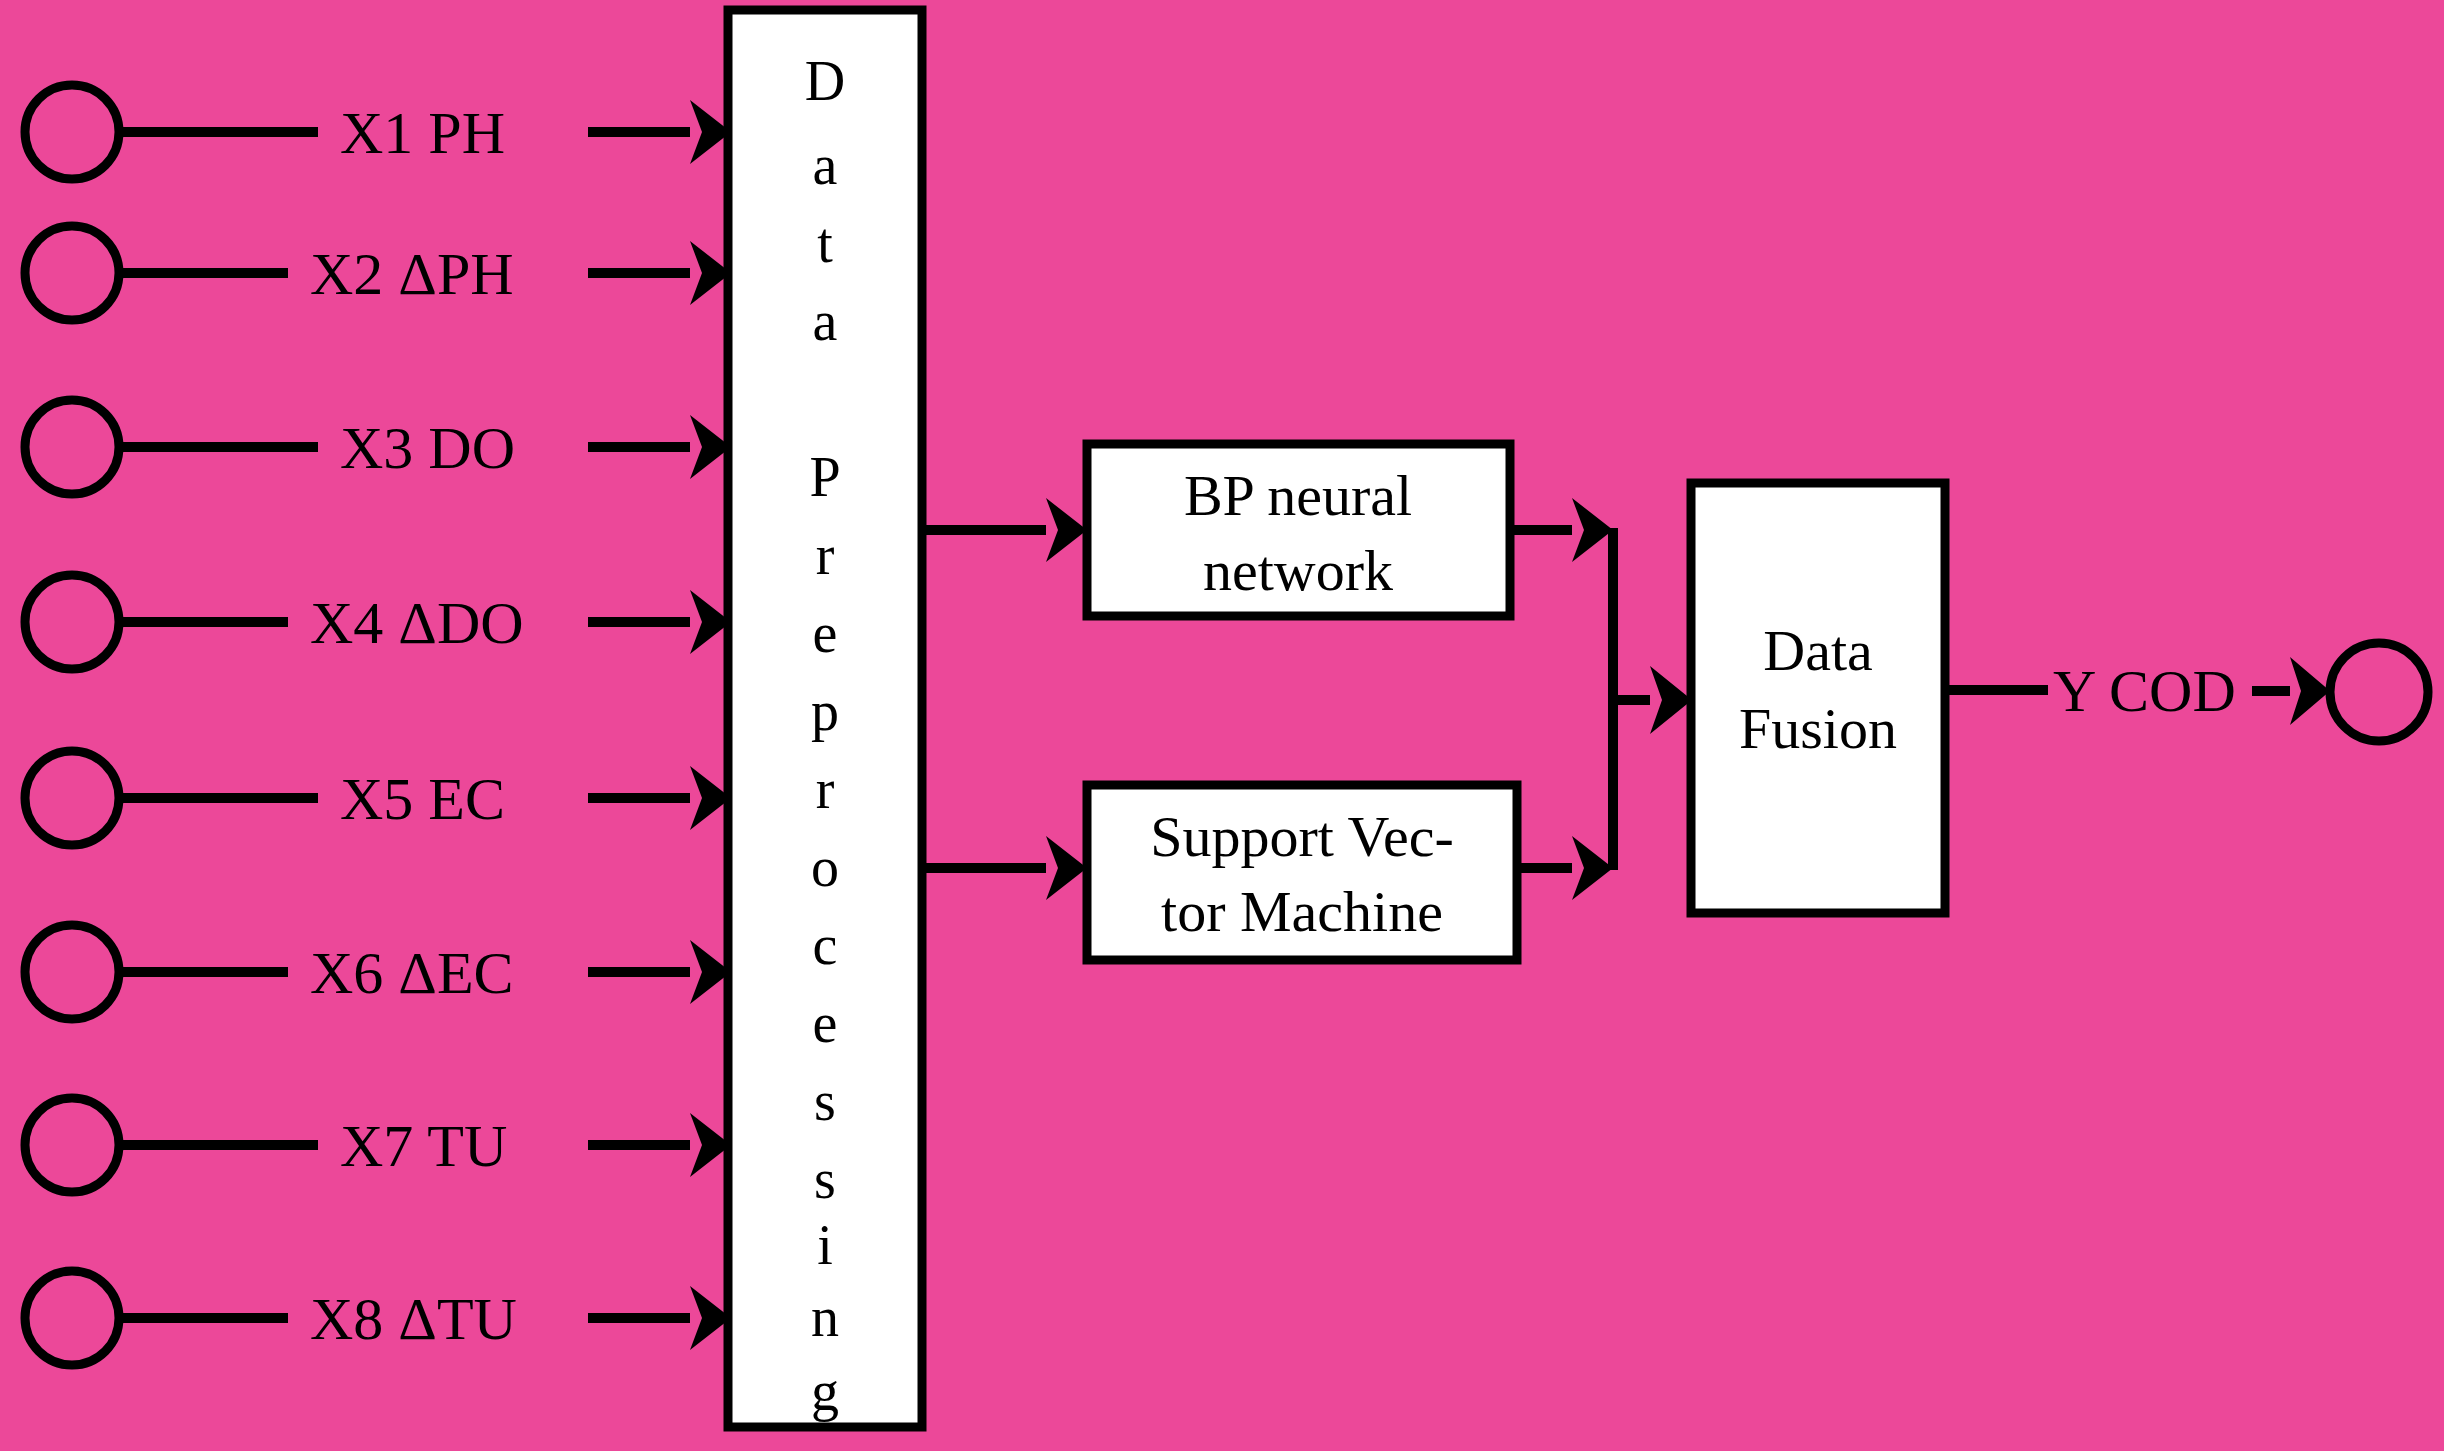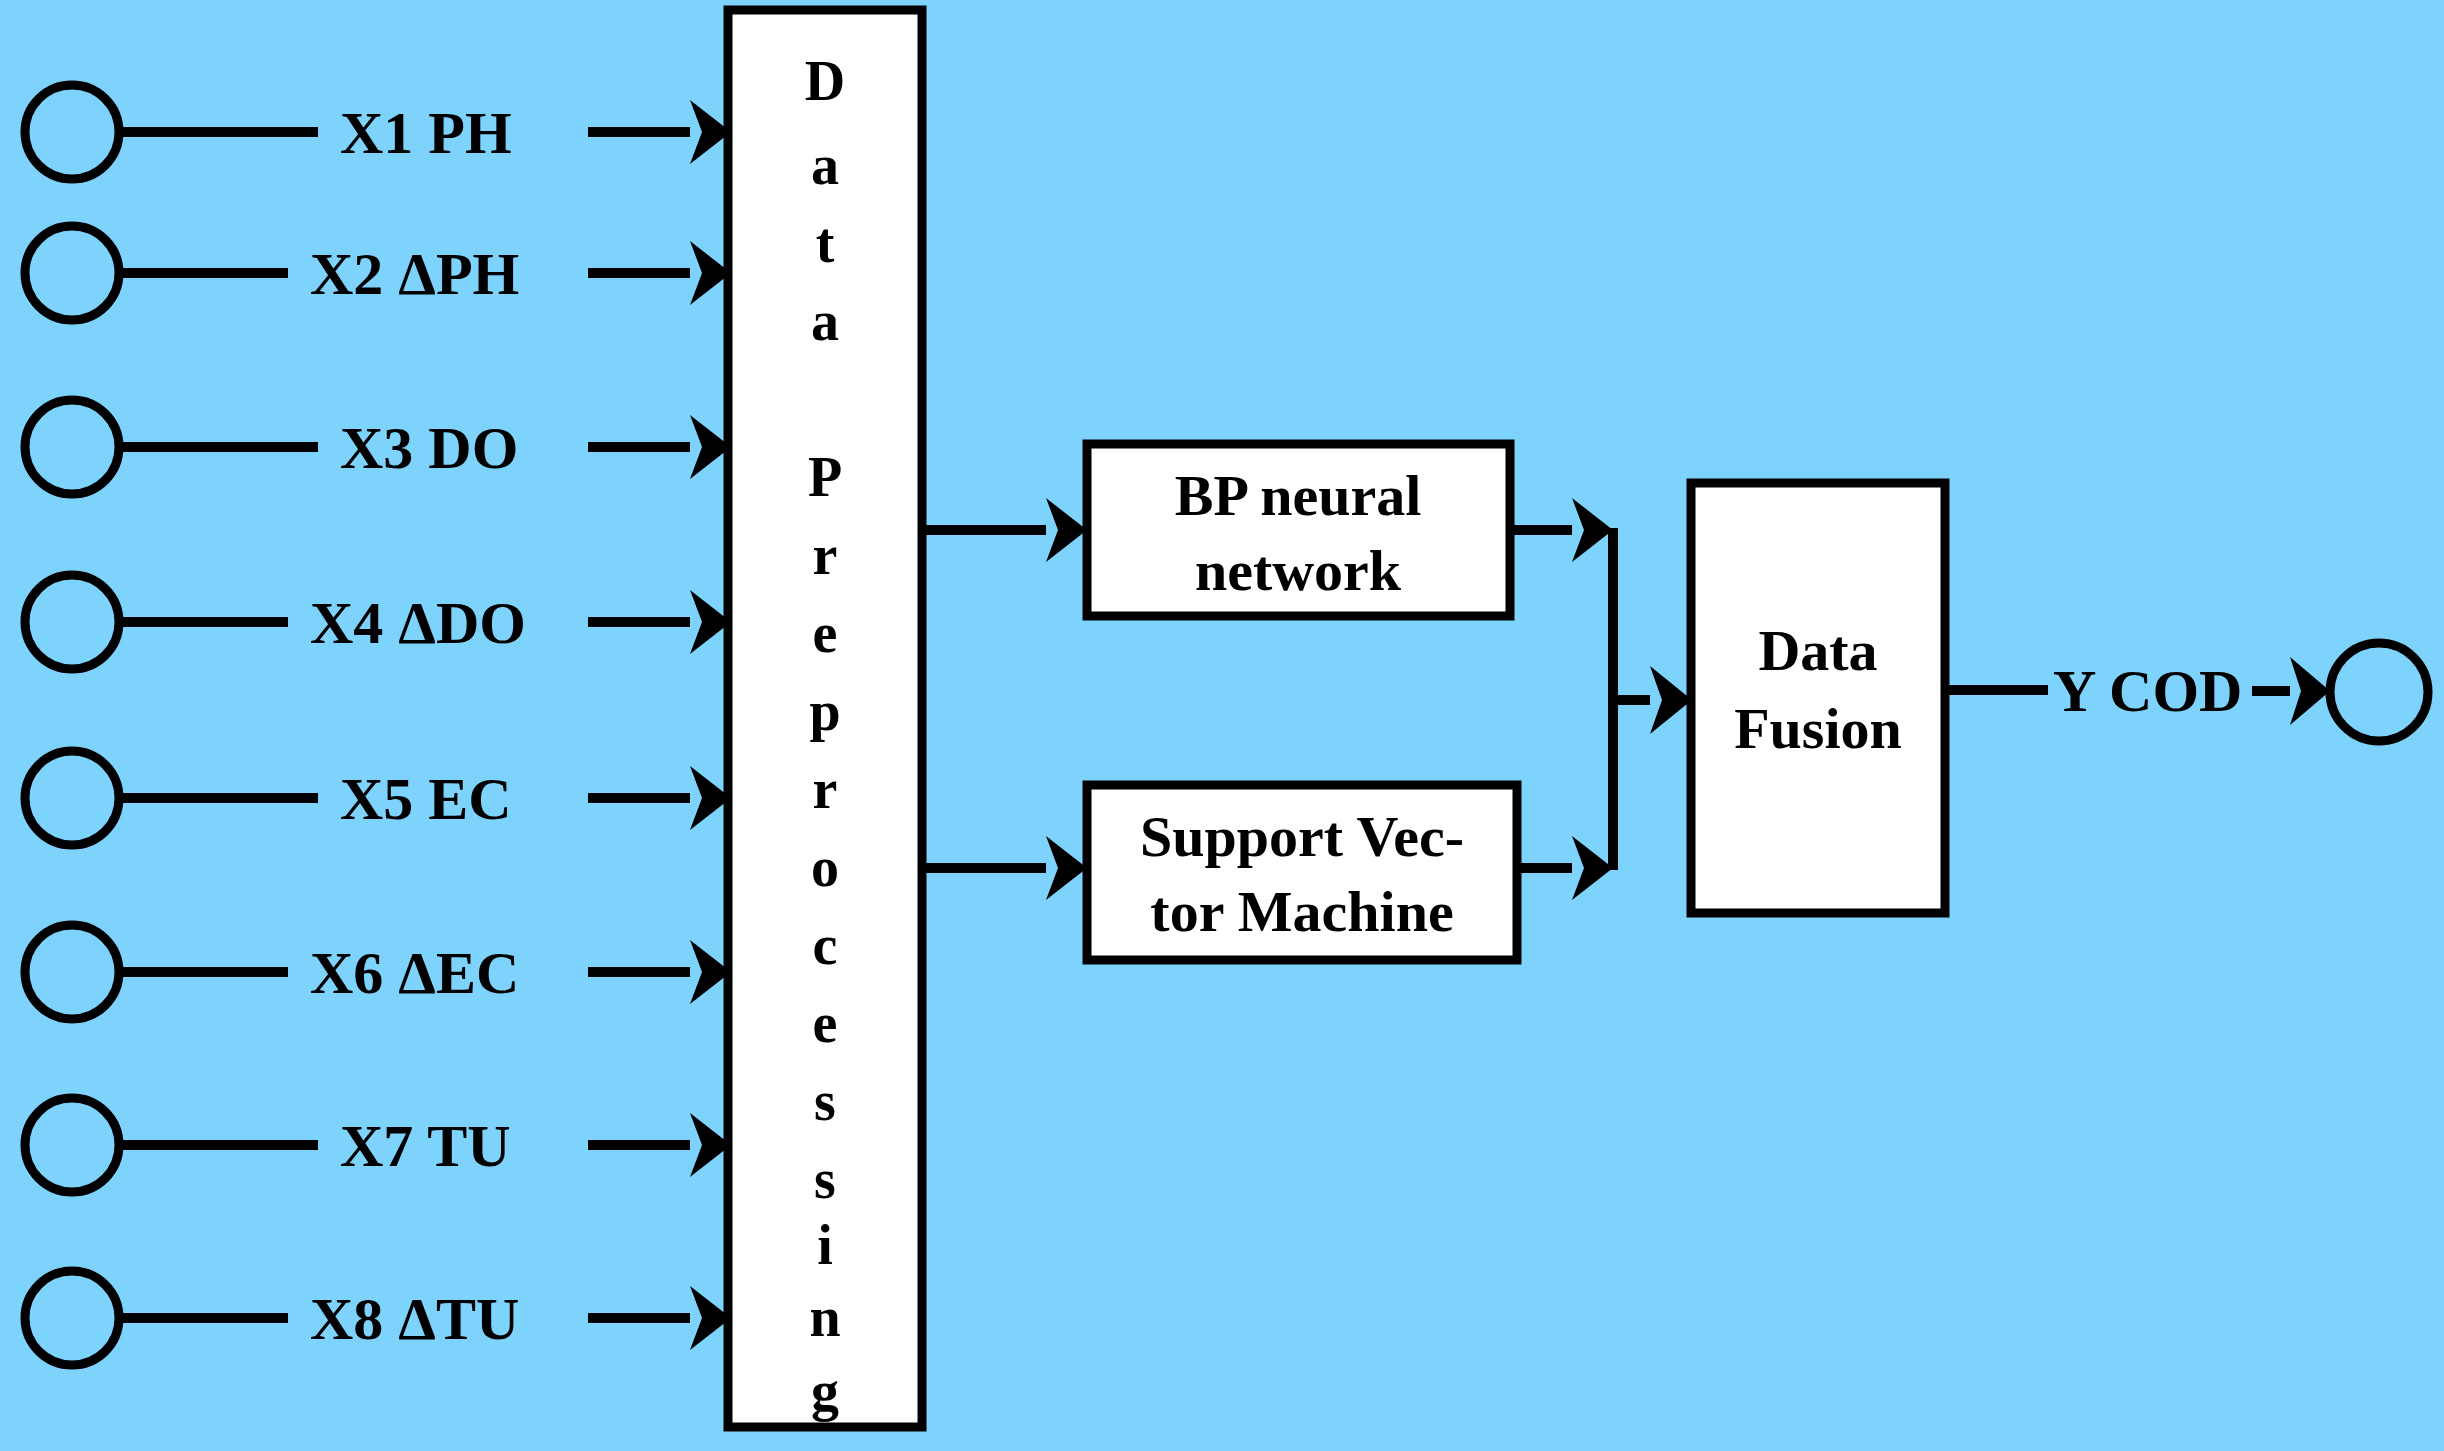--- a/index.html
+++ b/index.html
@@ -10,22 +10,21 @@
   body {
     width: 2444px;
     height: 1451px;
     font-family: "Liberation Serif", "DejaVu Serif", serif;
     overflow: hidden;
   }
   #diagram-root {
     position: relative;
     width: 2444px;
     height: 1451px;
-    background: #7dd3fc;
-    font-weight: bold;
+    background: #ec4899;
   }
   svg#diagram-svg {
     position: absolute;
     left: 0;
     top: 0;
     width: 2444px;
     height: 1451px;
     display: block;
   }
   .dg-text {

